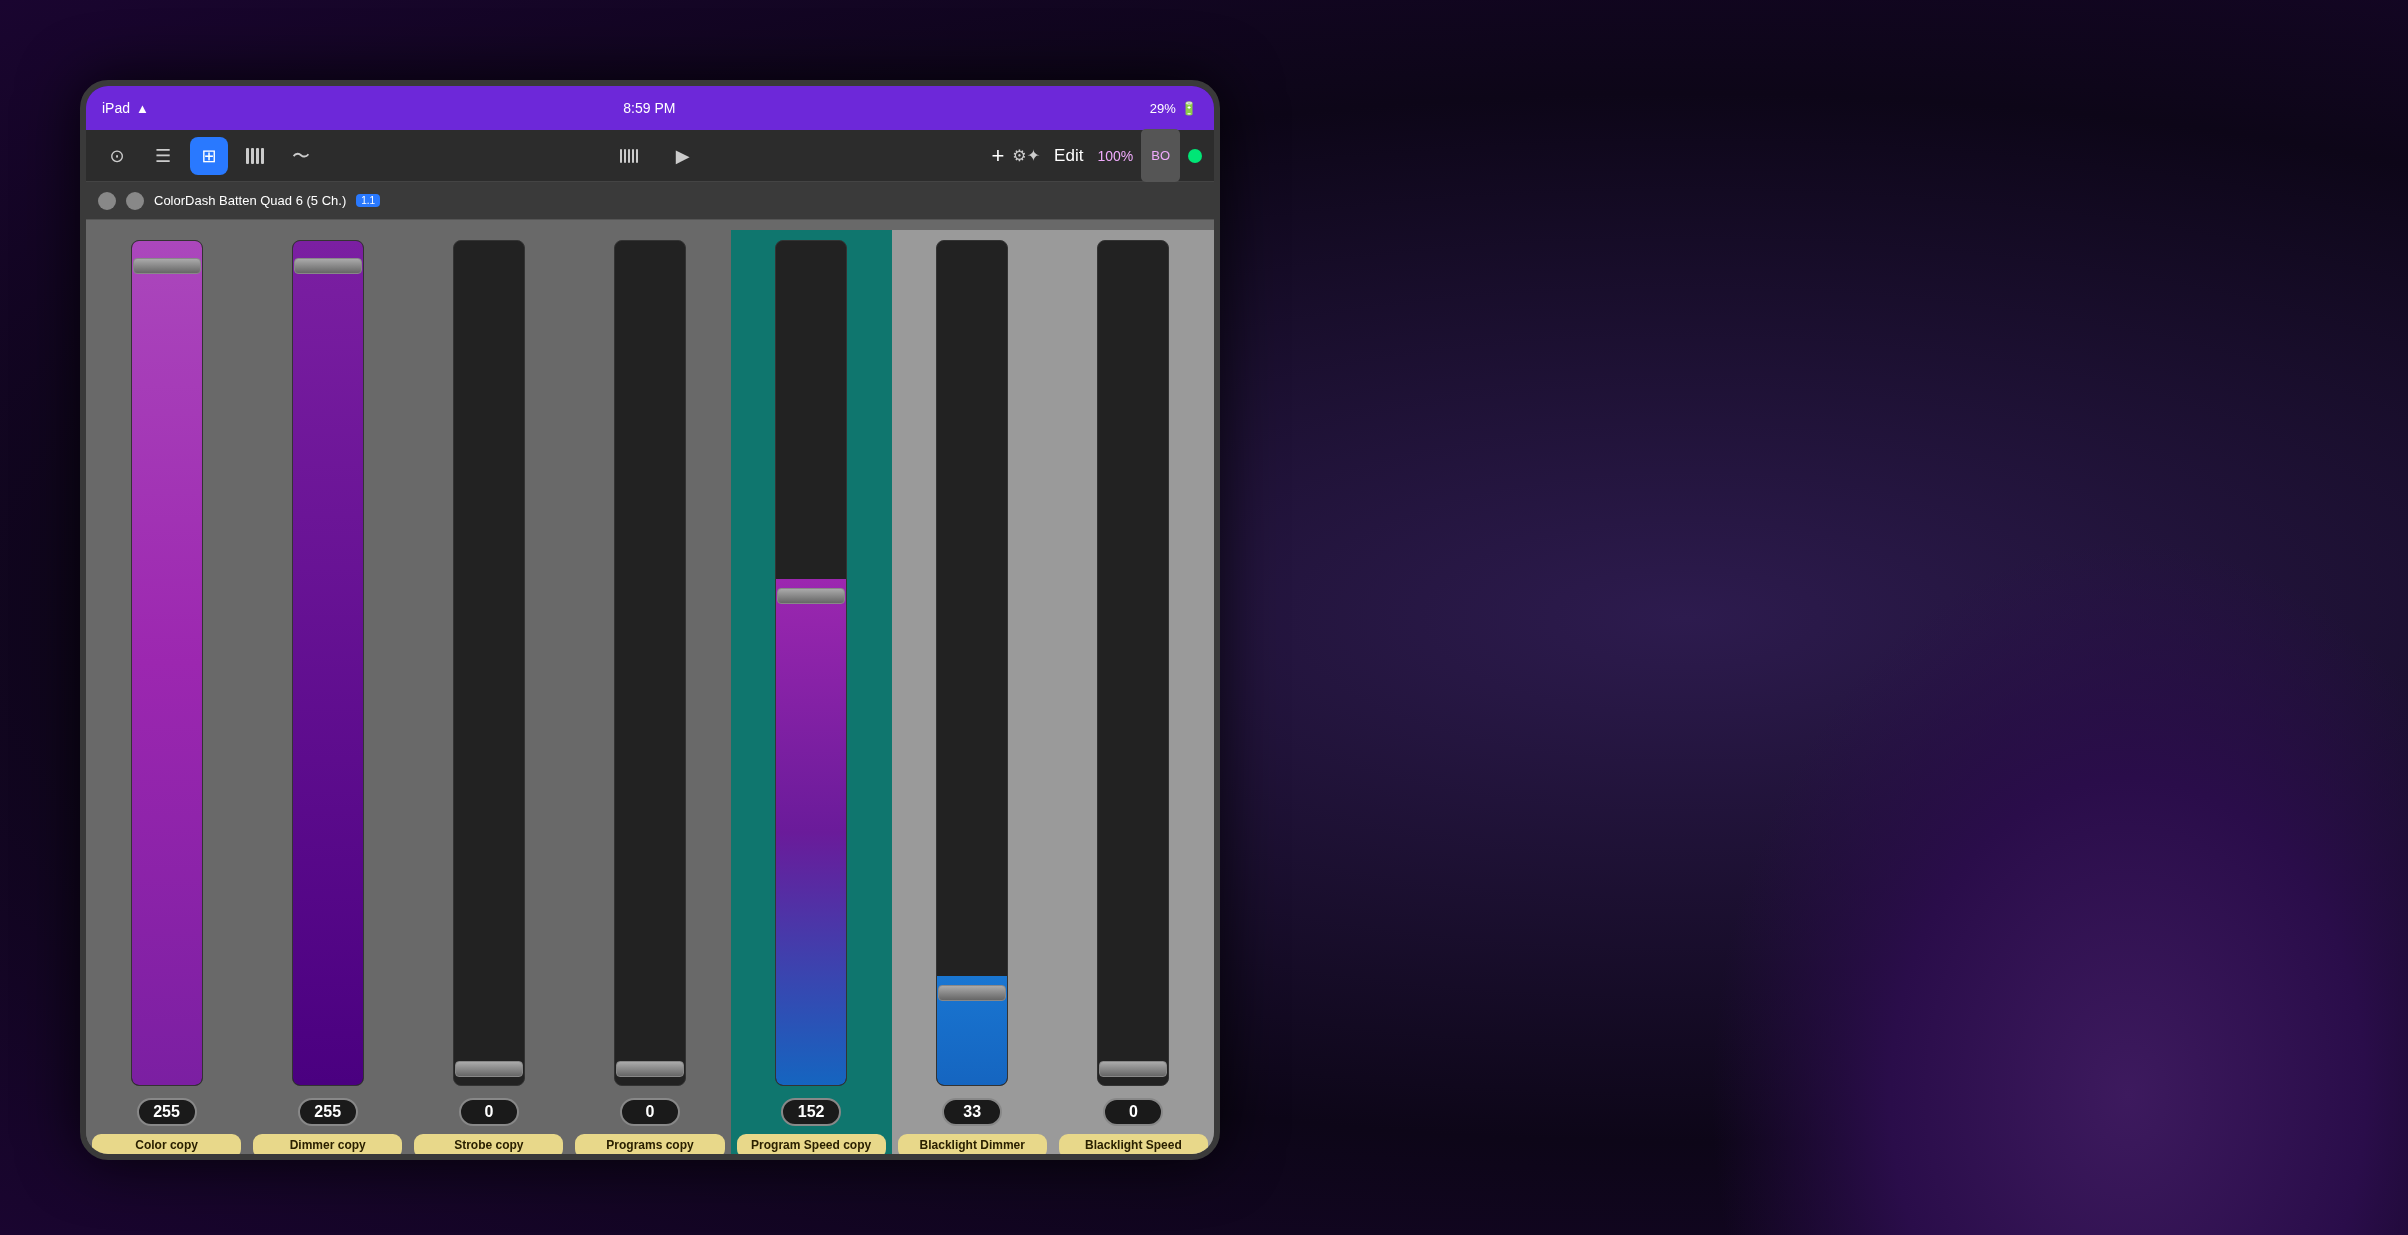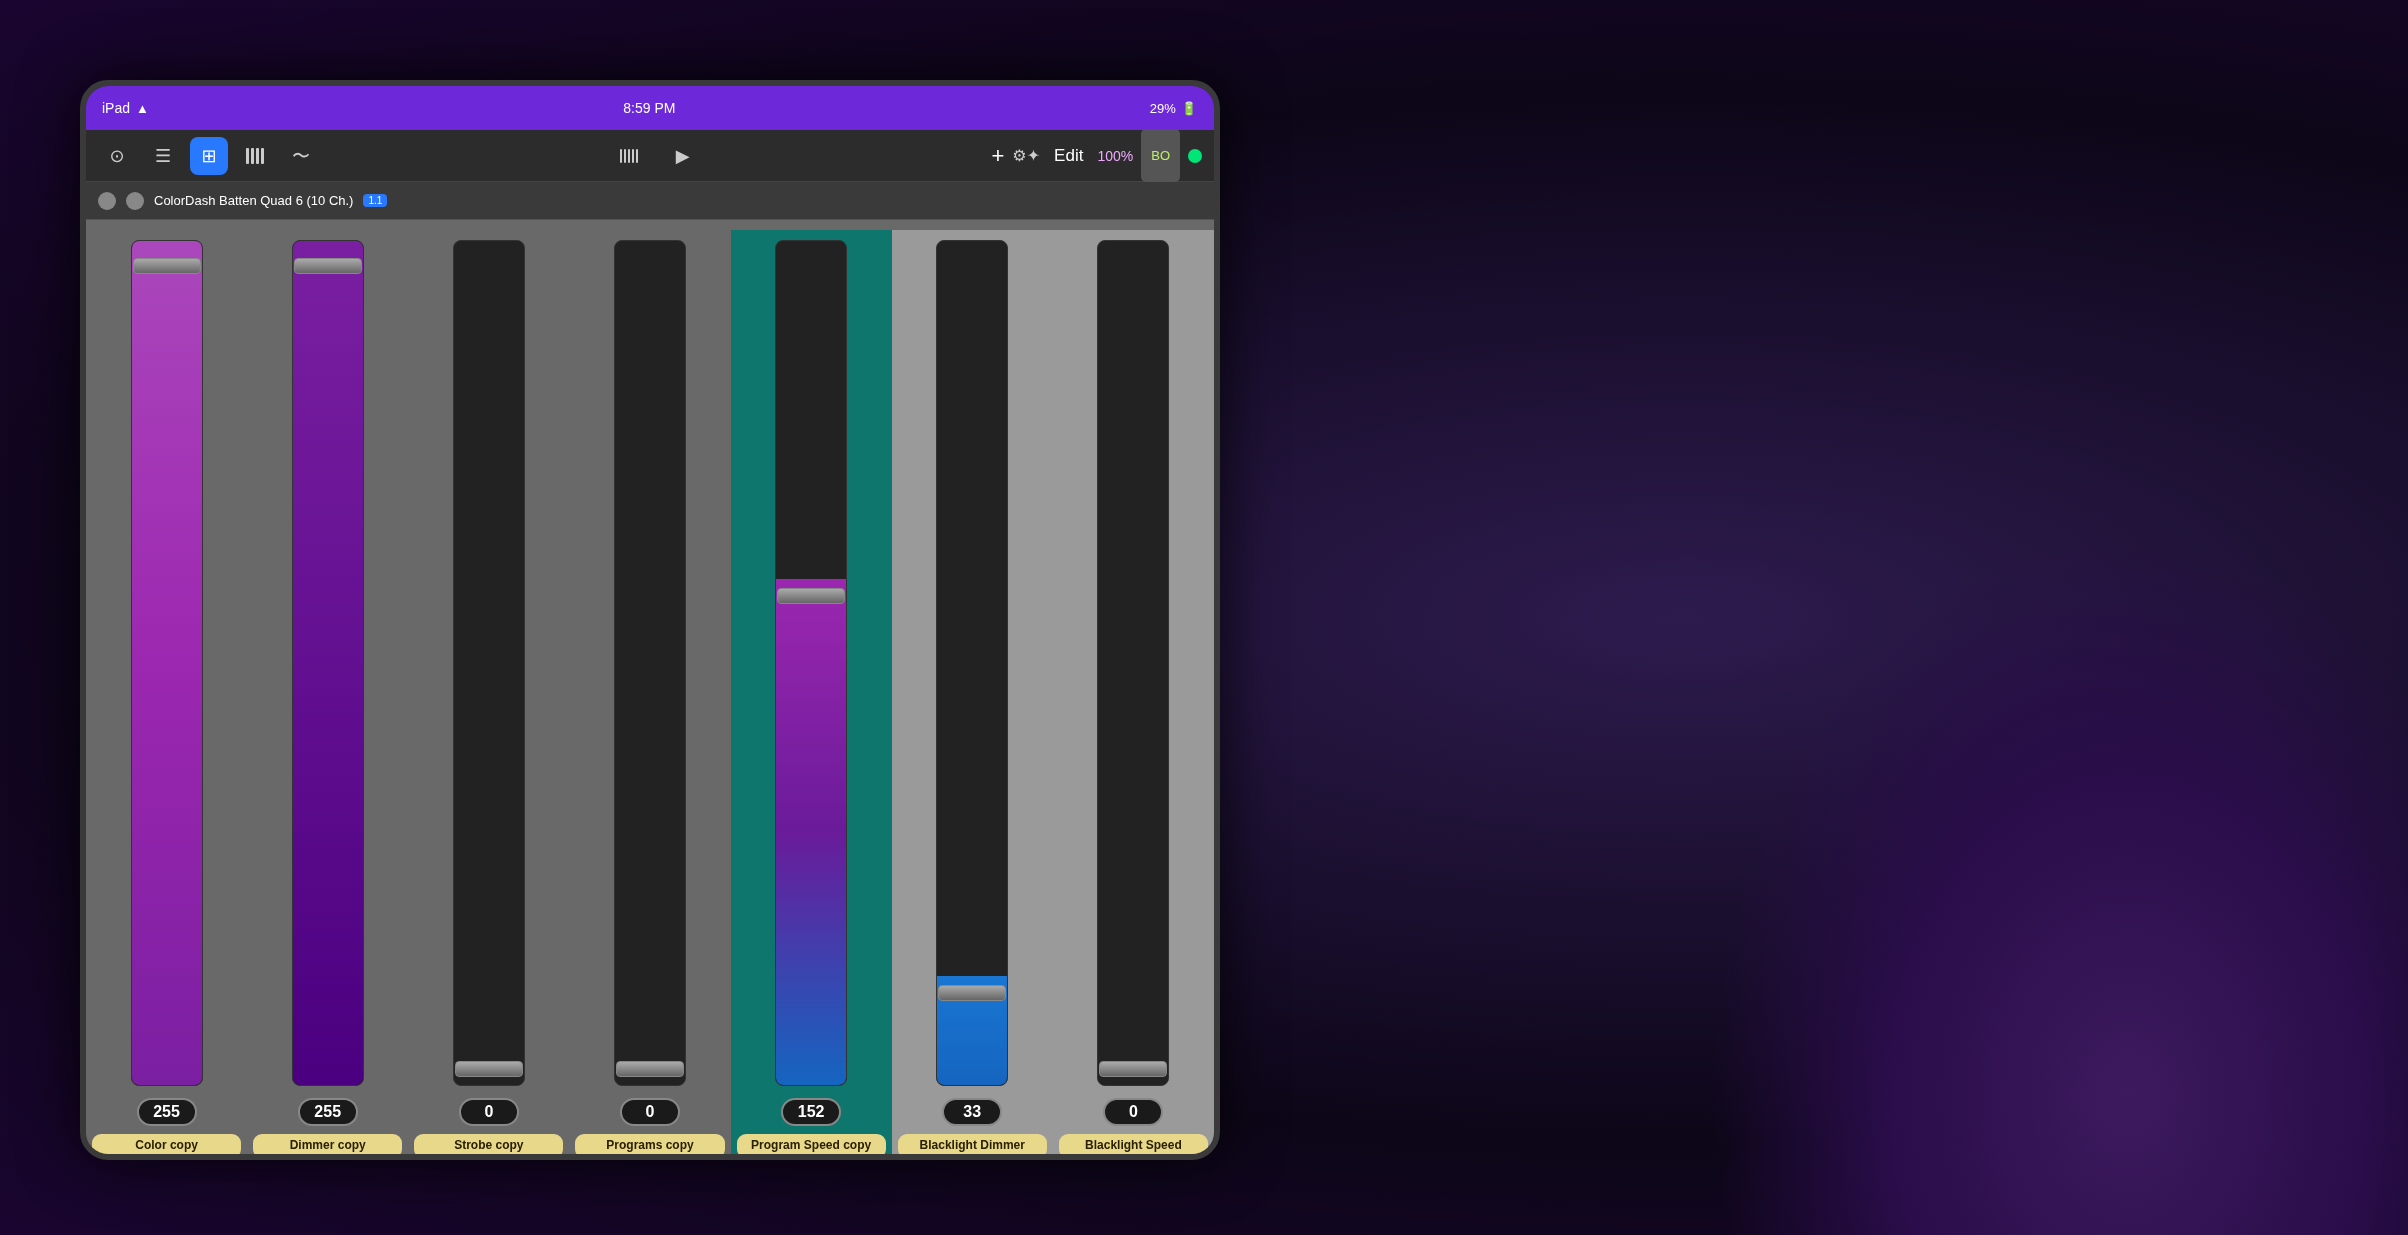--- a/index.html
+++ b/index.html
@@ -85,21 +85,21 @@
       border: none;
       cursor: pointer;
       padding: 4px 6px;
     }
     .toolbar-pct {
       color: #f0abfc;
       font-size: 14px;
     }
     .bo-btn {
       background: #555;
-      color: #bef264;
+      color: #f0abfc;
       font-size: 13px;
       padding: 19px 10px;
       border-radius: 5px;
       border: none;
       cursor: pointer;
     }
     .green-dot {
       width: 14px;
       height: 14px;
       border-radius: 50%;
@@ -311,21 +311,21 @@
       <button class="toolbar-text-btn">Edit</button>
       <span class="toolbar-pct">100%</span>
       <button class="bo-btn">BO</button>
       <div class="green-dot"></div>
     </div>
   </div>
 
   <div class="device-bar">
     <button class="dot-btn"></button>
     <button class="dot-btn"></button>
-    <span class="device-name">ColorDash Batten Quad 6 (10 Ch.)</span>
+    <span class="device-name">ColorDash Batten Quad 6 (5 Ch.)</span>
     <span class="version-badge">1.1</span>
   </div>
 
   <div class="fader-area">
     <div class="fader-container" id="fader-container">
 
     <div class="fader-col" style="background: rgb(105, 105, 105);">
           <div class="fader-track">
             <div class="fader-fill fill-purple" style="height: 100%;"></div>
             <div class="fader-handle" style="bottom: calc(97% - 8px);"></div>

